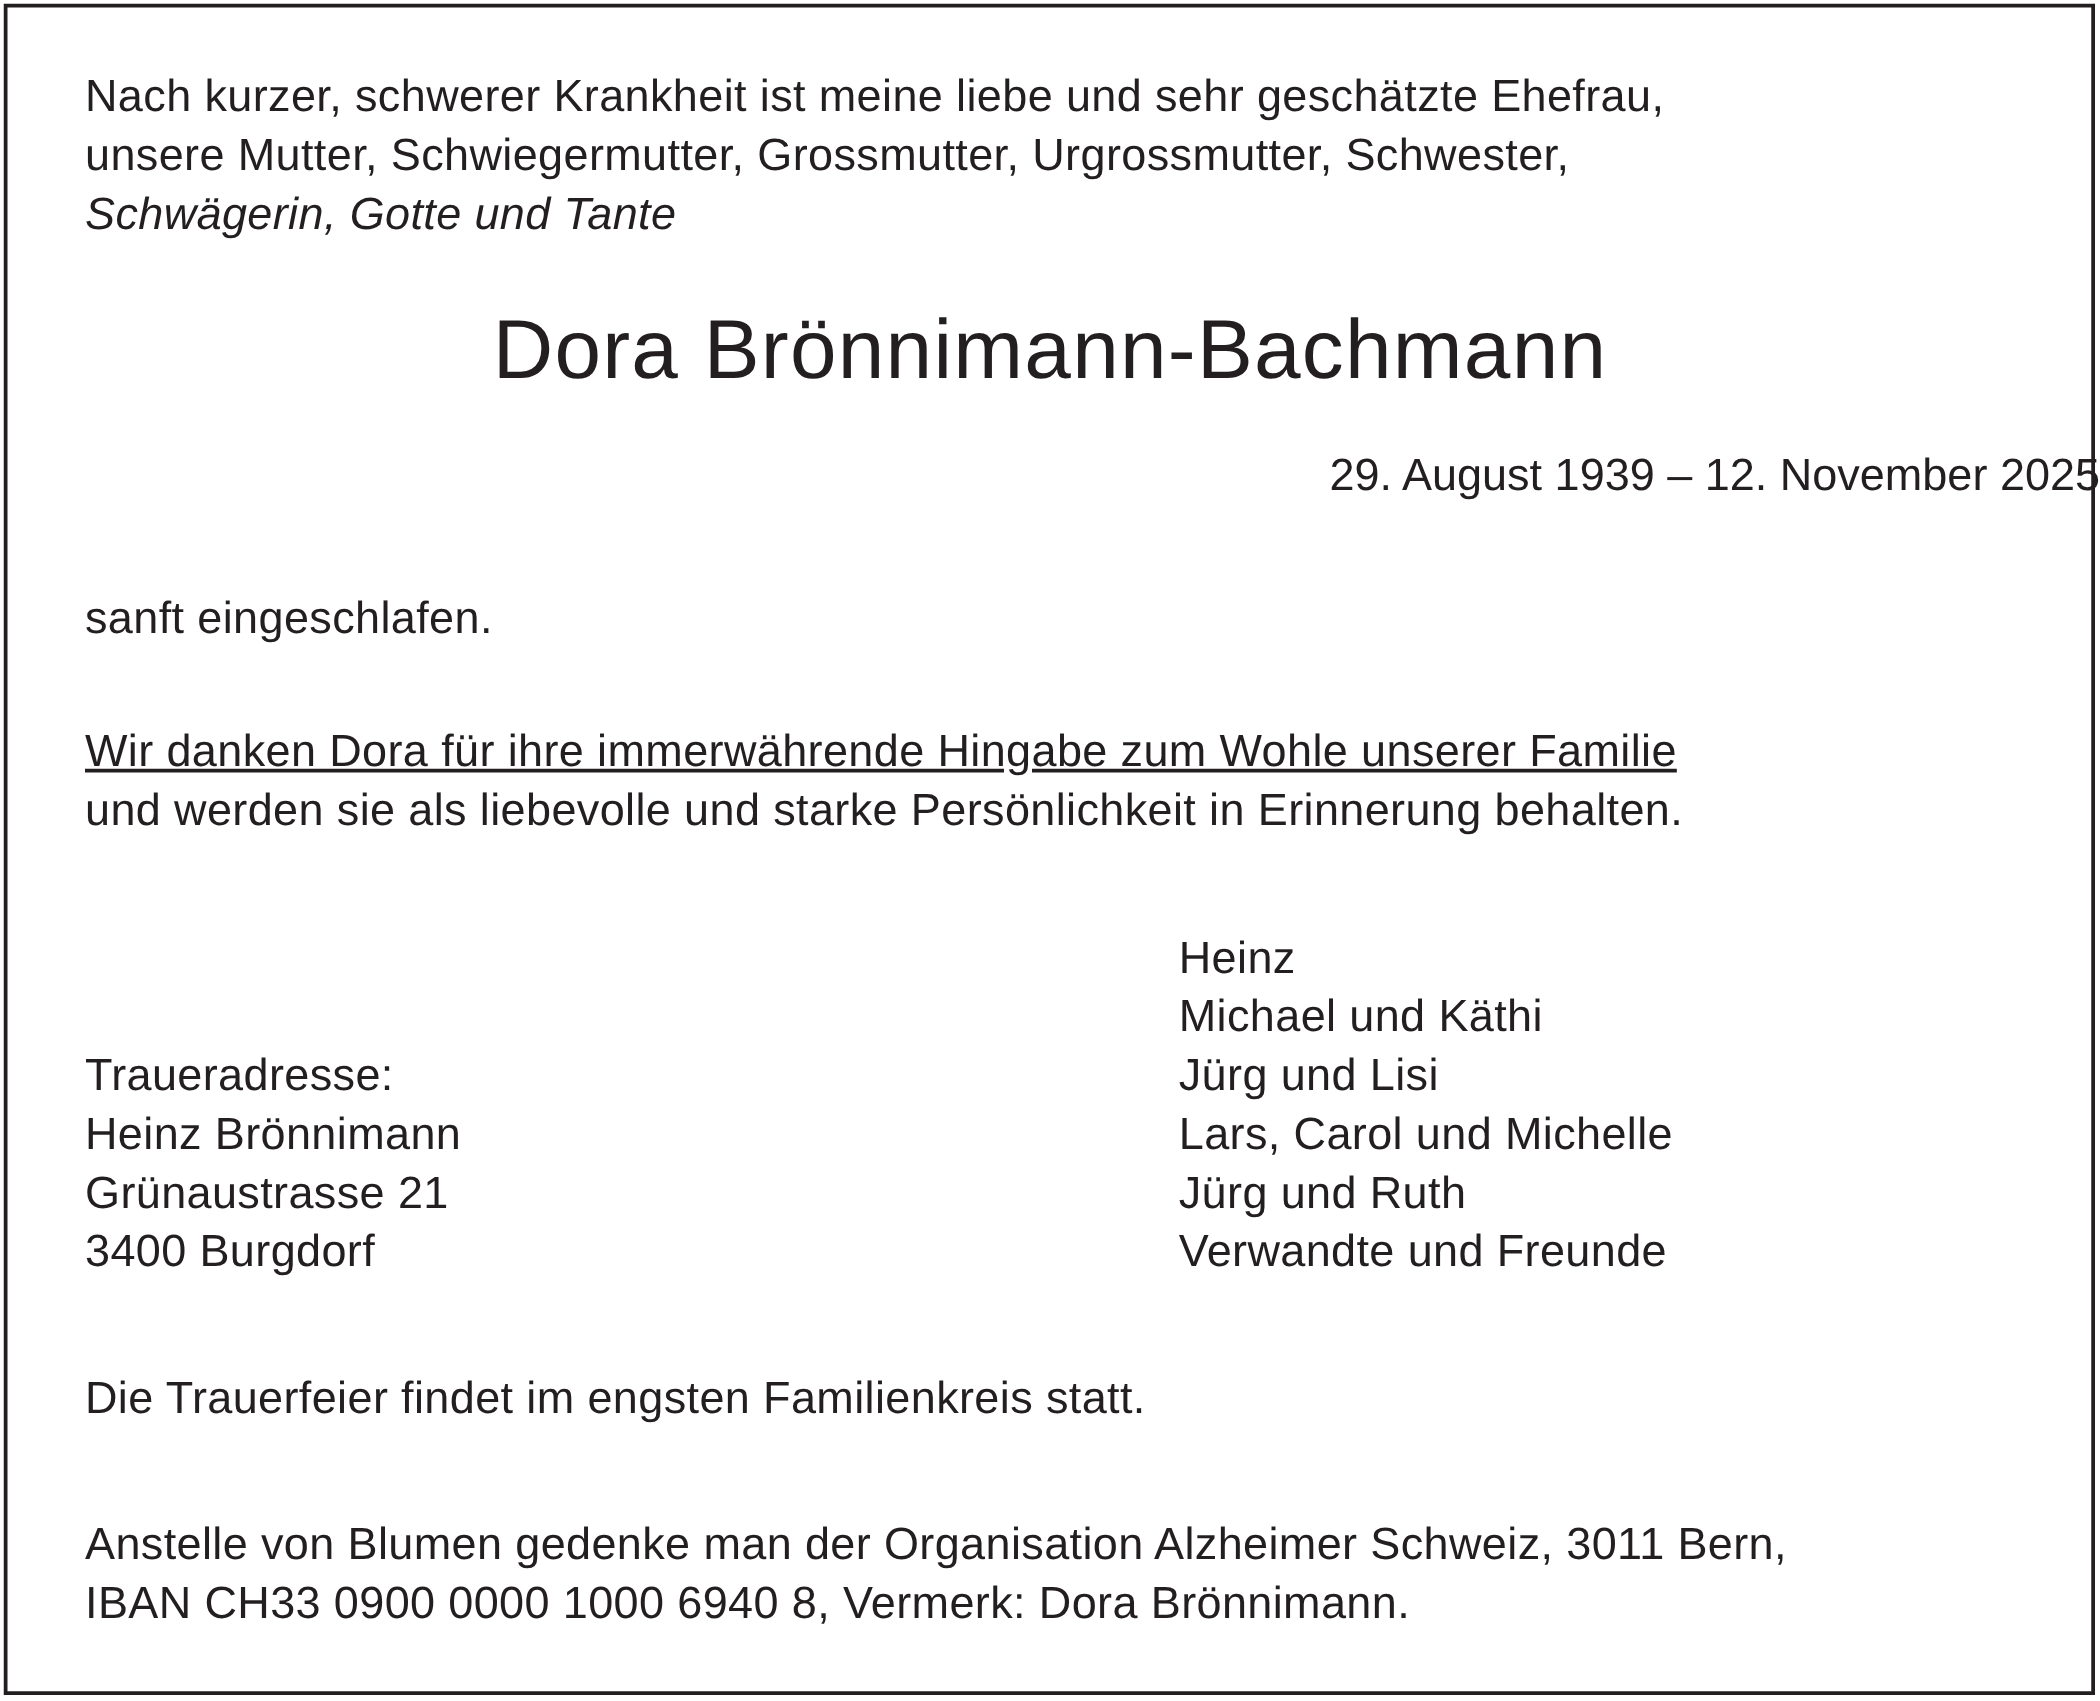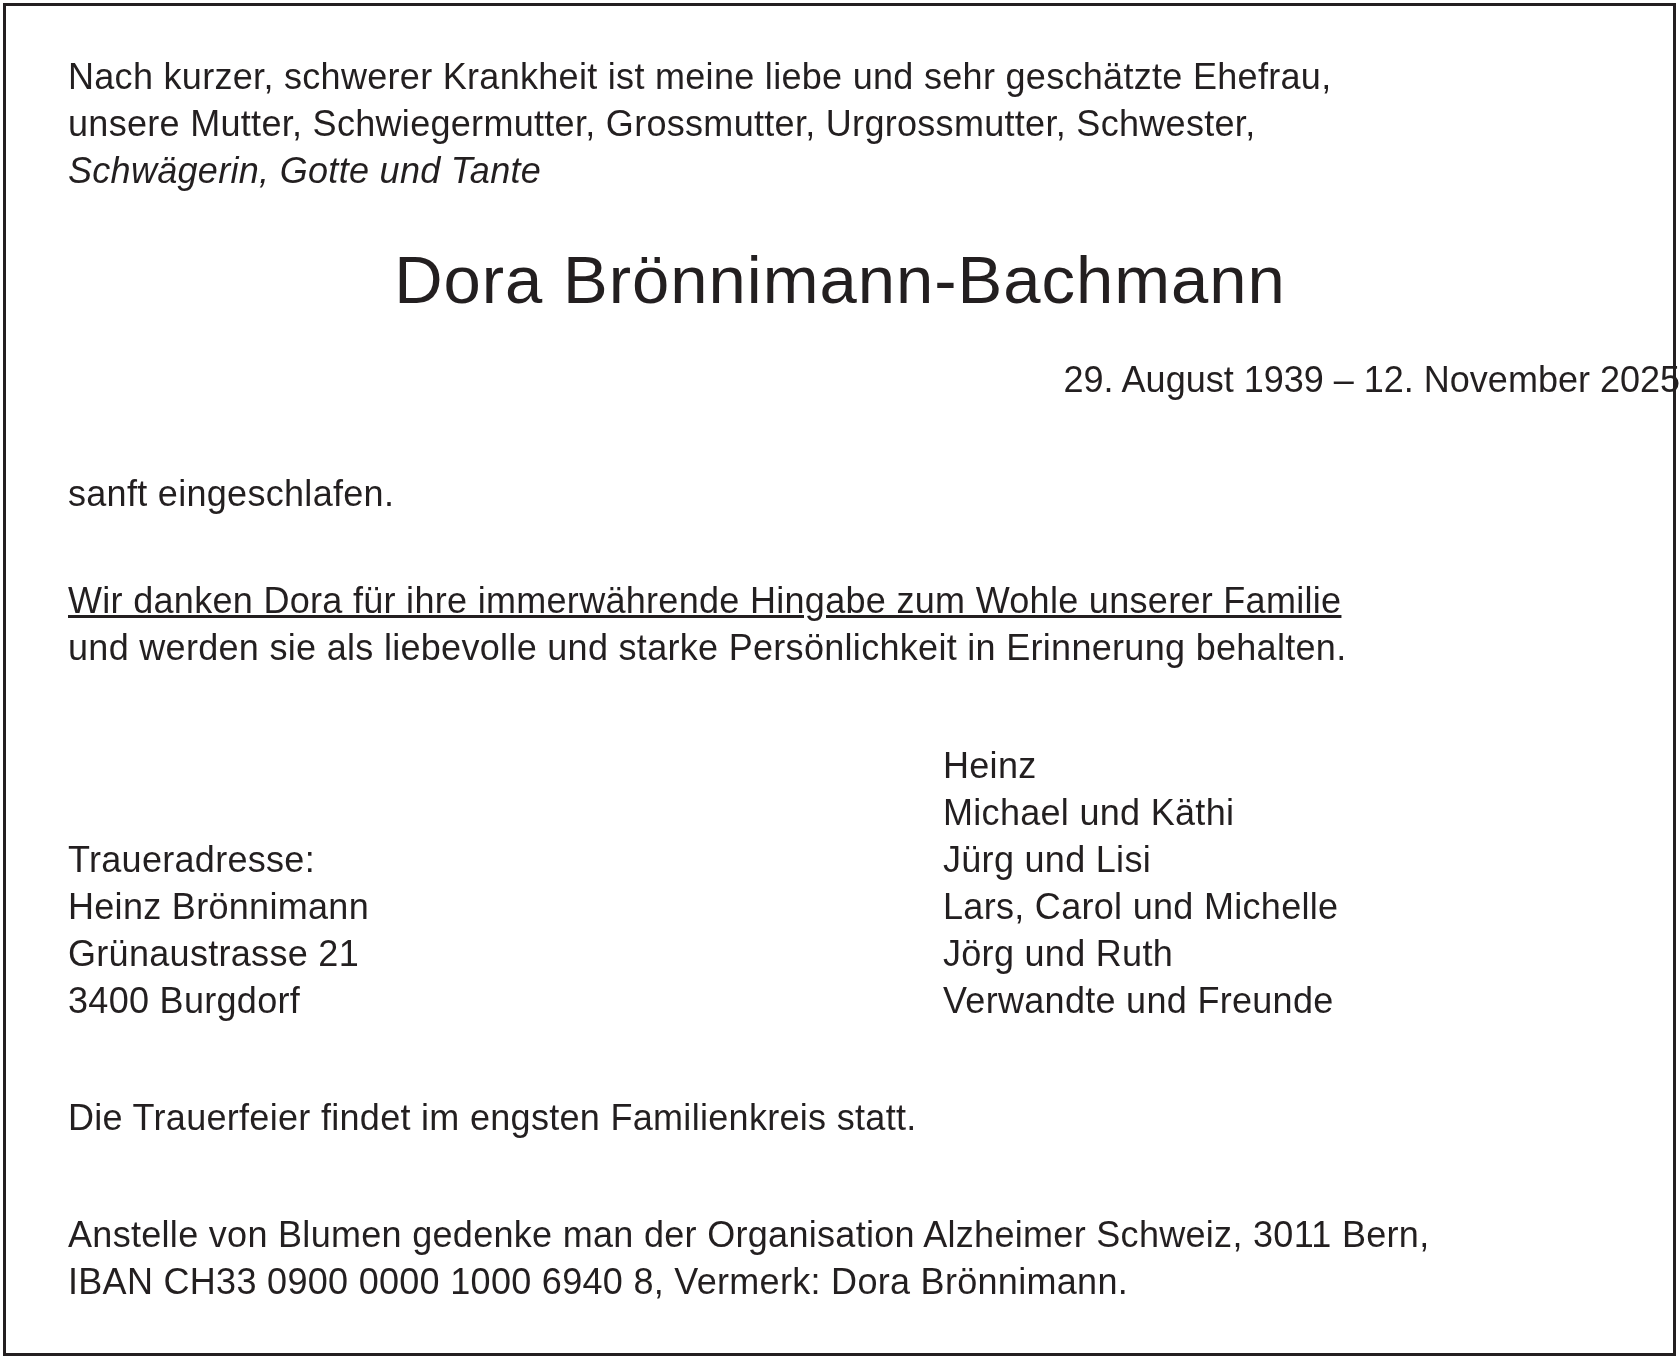--- a/index.html
+++ b/index.html
@@ -70,21 +70,21 @@
 <div class="line left" style="top:470px;">sanft eingeschlafen.</div>
 
 <div class="line left" style="top:577px;text-decoration:underline;">Wir danken Dora für ihre immerwährende Hingabe zum Wohle unserer Familie</div>
 <div class="line left" style="top:624px;">und werden sie als liebevolle und starke Persönlichkeit in Erinnerung behalten.</div>
 
 <div>
   <div class="line right" style="top:742px;">Heinz</div>
   <div class="line right" style="top:789px;">Michael und Käthi</div>
   <div class="line right" style="top:836px;">Jürg und Lisi</div>
   <div class="line right" style="top:883px;">Lars, Carol und Michelle</div>
-  <div class="line right" style="top:930px;">Jörg und Ruth</div>
+  <div class="line right" style="top:930px;">Jürg und Ruth</div>
   <div class="line right" style="top:977px;">Verwandte und Freunde</div>
 </div>
 
 <div>
   <div class="line left" style="top:836px;">Traueradresse:</div>
   <div class="line left" style="top:883px;">Heinz Brönnimann</div>
   <div class="line left" style="top:930px;">Grünaustrasse 21</div>
   <div class="line left" style="top:977px;">3400 Burgdorf</div>
 </div>
 

